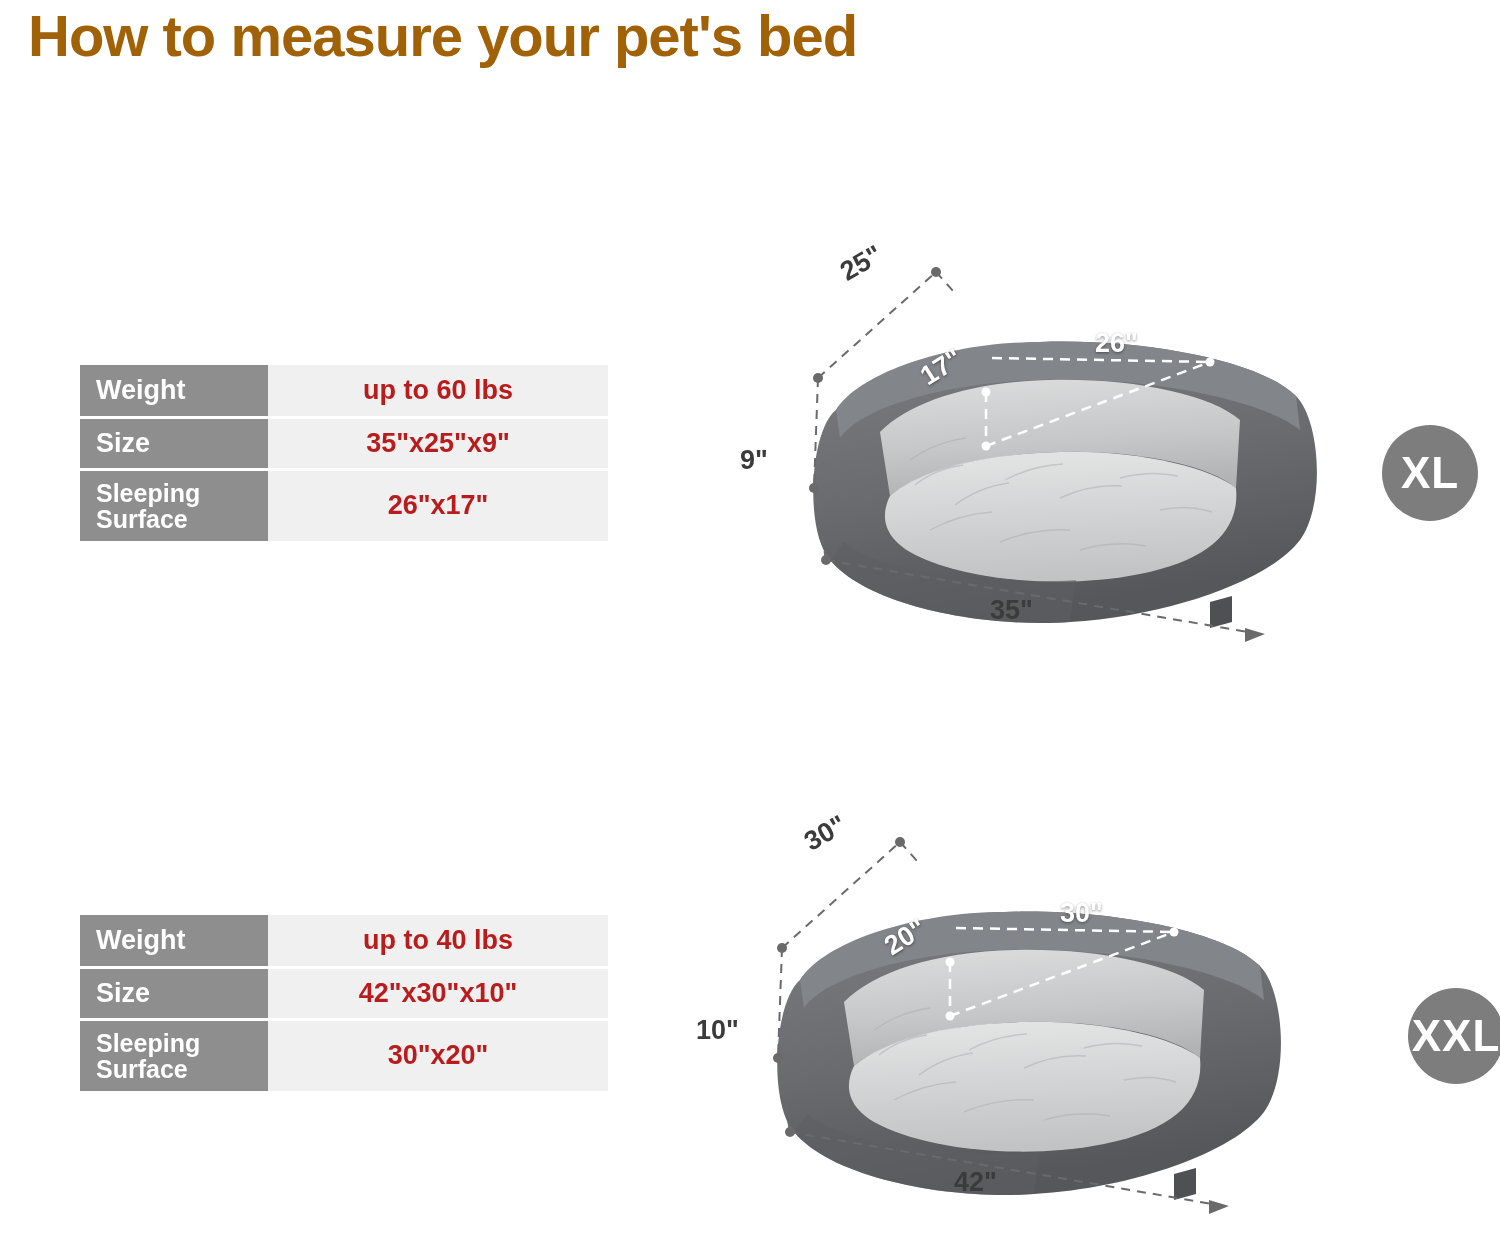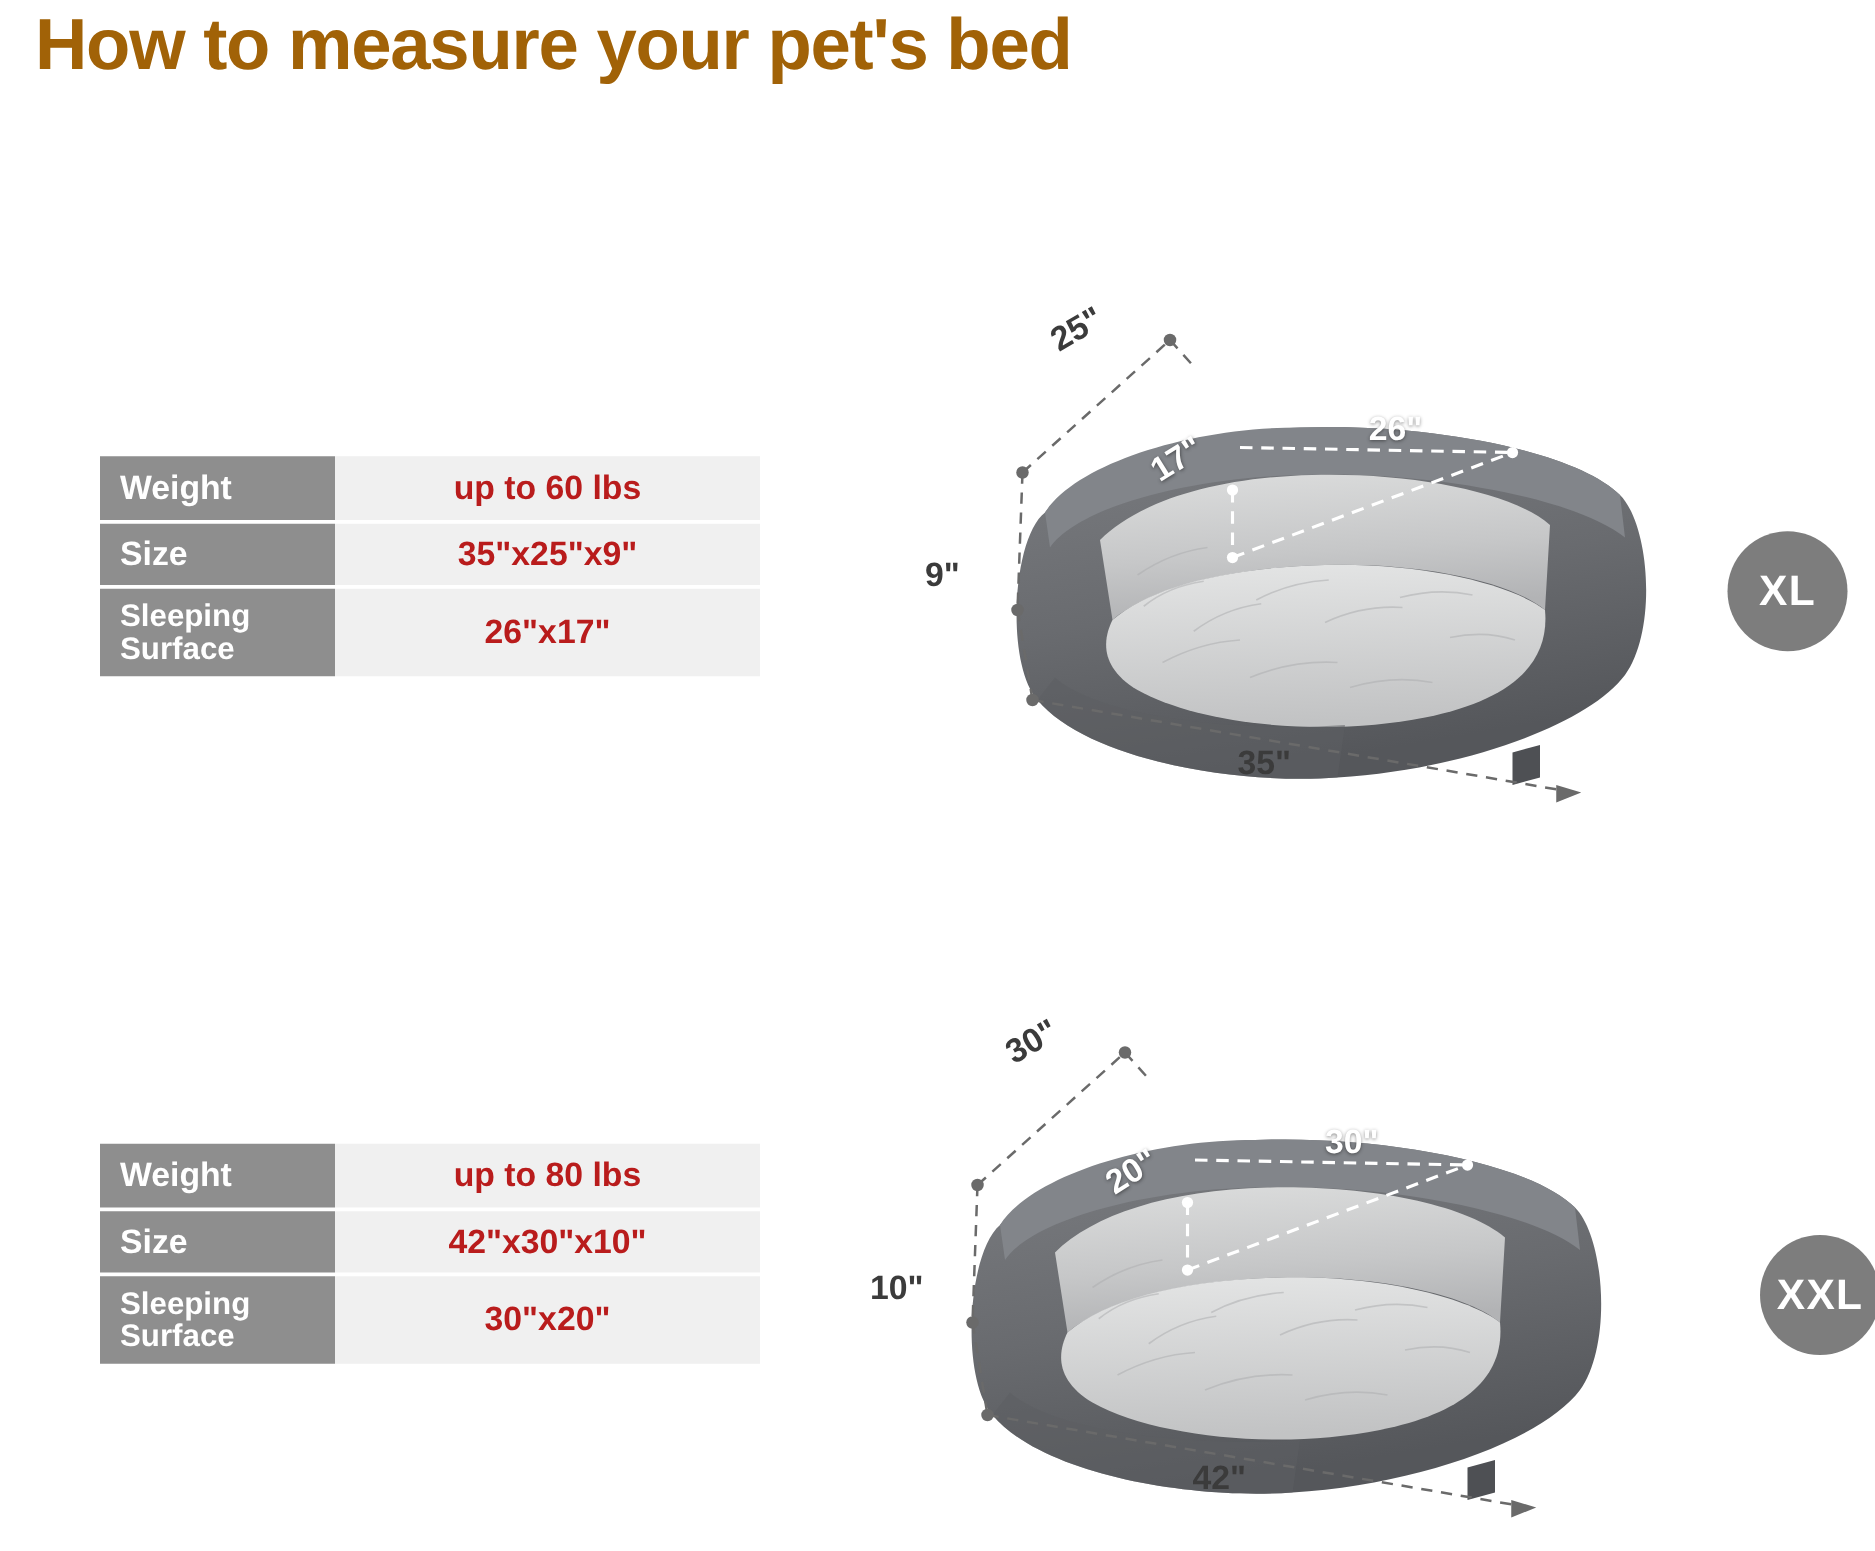--- a/index.html
+++ b/index.html
@@ -67,21 +67,21 @@
   #table-xxl { left: 80px;  top: 915px; }
 
   
   .size-badge {
     position: absolute;
     width: 96px;
     height: 96px;
     border-radius: 50%;
     background: #7d7d7d;
     color: #ffffff;
-    font-size: 34px;
+    font-size: 44px;
     font-weight: bold;
     display: flex;
     align-items: center;
     justify-content: center;
     letter-spacing: 1px;
   }
   #badge-xl  { left: 1382px; top: 425px; }
   #badge-xxl { left: 1408px; top: 988px; }
 
   
@@ -125,21 +125,21 @@
       </td>
       <td class="spec-value">26"x17"</td>
     </tr>
   </tbody>
 </table>
 
 <table class="spec-table" id="table-xxl">
   <tbody>
     <tr>
       <td class="spec-label">Weight</td>
-      <td class="spec-value">up to 80 lbs</td>
+      <td class="spec-value">up to 40 lbs</td>
     </tr>
     <tr>
       <td class="spec-label">Size</td>
       <td class="spec-value">42"x30"x10"</td>
     </tr>
     <tr class="tall">
       <td class="spec-label two-line">
         <div>Sleeping</div>
         <div>Surface</div>
       </td>

